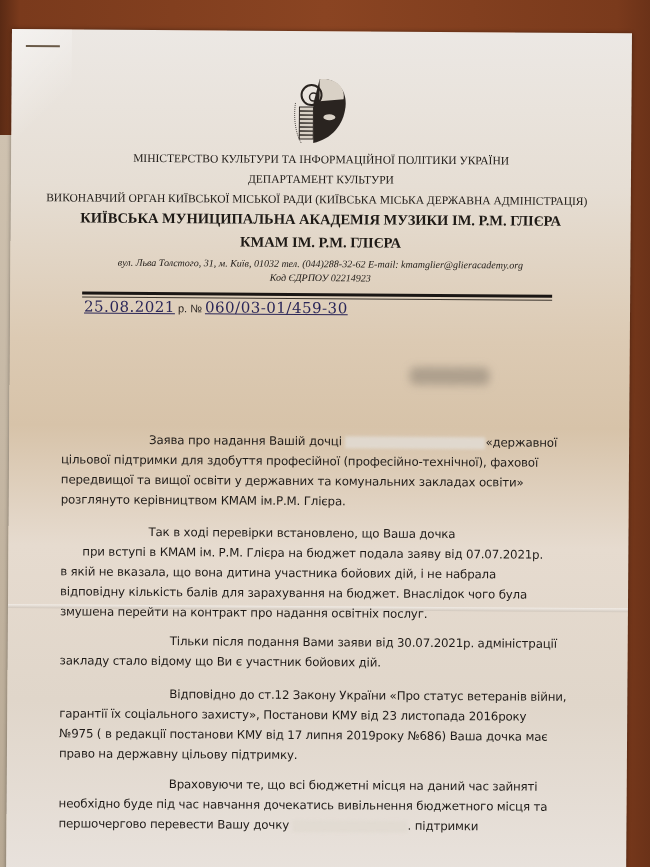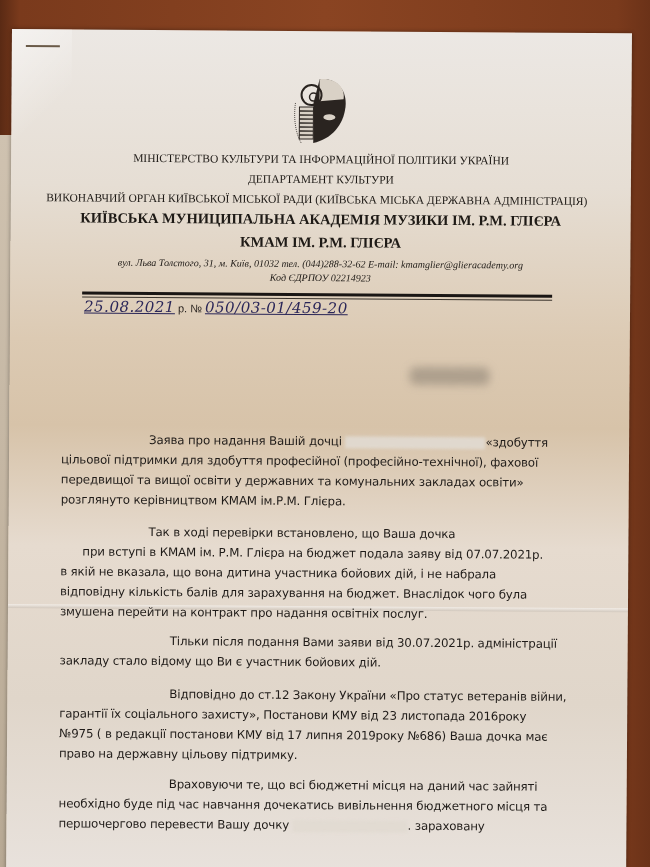--- a/index.html
+++ b/index.html
@@ -35,21 +35,21 @@
     .hdr.l3 { top: 162px; font-size: 11.5px; left: -4px; }
     .hdr.l4 { top: 180px; font-size: 14.5px; font-weight: bold; }
     .hdr.l5 { top: 203px; font-size: 14.5px; font-weight: bold; }
     .addr { position: absolute; left: 0; width: 620px; text-align: center; font-family: "Liberation Serif", serif; font-style: italic; font-size: 10px; color: #1e1a16; white-space: nowrap; }
     .addr.a1 { top: 227px; }
     .addr.a2 { top: 241px; }
     .addr .email { }
     .rule-thick { position: absolute; left: 72px; top: 262px; width: 470px; height: 3px; background: #1a1614; }
     .rule-thin { position: absolute; left: 72px; top: 267px; width: 470px; height: 1px; background: #3a332c; }
     .ref-line { position: absolute; left: 74px; top: 268px; font-size: 15px; color: #2a2658; white-space: nowrap; }
-    .ref-line .hand { font-family: "DejaVu Serif", serif; font-style: italic; text-decoration: underline; letter-spacing: 0.5px; }
+    .ref-line .hand { font-family: "DejaVu Serif", serif; text-decoration: underline; letter-spacing: 0.5px; }
     .ref-line .lbl { font-family: "Liberation Sans", sans-serif; font-size: 11px; color: #2a2420; font-style: normal; margin: 0 3px; }
     .blur { position: absolute; background: rgba(120,110,100,0.45); filter: blur(4px); border-radius: 6px; }
     .body-text {
       position: absolute; left: 52px; width: 510px;
       font-family: "DejaVu Sans", sans-serif; font-size: 11.8px; line-height: 20px; color: #1f1b18;
       letter-spacing: -0.15px;
     }
     .para { margin: 0; white-space: nowrap; }
     .redact { display: inline-block; height: 12px; vertical-align: middle; background: rgba(225,218,210,0.9); filter: blur(1.5px); }
     .indent-a { padding-left: 88px; }
@@ -92,27 +92,27 @@
 
   <div class="addr a1">
     <span>вул. Льва Толстого, 31, м. Київ, 01032 тел. (044)288-32-62  E-mail: </span><span class="email">kmamglier@glieracademy.org</span>
   </div>
   <div class="addr a2">Код ЄДРПОУ 02214923</div>
 
   <div class="rule-thick"></div>
   <div class="rule-thin"></div>
 
   <div class="ref-line">
-    <span class="hand">25.08.2021</span><span class="lbl">р. №</span><span class="hand">050/03-01/459-20</span>
+    <span class="hand">25.08.2021</span><span class="lbl">р. №</span><span class="hand">060/03-01/459-30</span>
   </div>
 
   <div class="blur" style="left:400px; top:335px; width:80px; height:18px;"></div>
 
   <div class="body-text" style="top:400px;">
-    <p class="para indent-a"><span>Заява про надання  Вашій дочці </span><span class="redact" style="width:140px;"></span><span>«здобуття</span></p>
+    <p class="para indent-a"><span>Заява про надання  Вашій дочці </span><span class="redact" style="width:140px;"></span><span>«державної</span></p>
     <p class="para">цільової підтримки для здобуття професійної (професійно-технічної), фахової</p>
     <p class="para">передвищої та вищої освіти у державних та комунальних закладах освіти»</p>
     <p class="para">розглянуто  керівництвом КМАМ ім.Р.М. Глієра.</p>
   </div>
 
   <div class="body-text" style="top:492px;">
     <p class="para indent-a">Так в ході перевірки встановлено, що Ваша дочка</p>
     <p class="para indent-c">при вступі в КМАМ ім. Р.М. Глієра на бюджет подала заяву від 07.07.2021р.</p>
     <p class="para">в якій не вказала, що вона дитина участника бойових дій, і  не набрала</p>
     <p class="para">відповідну кількість балів для зарахування на бюджет. Внаслідок чого була</p>
@@ -127,15 +127,15 @@
   <div class="body-text" style="top:654px;">
     <p class="para indent-b">Відповідно до ст.12 Закону України «Про статус ветеранів війни,</p>
     <p class="para">гарантії їх соціального захисту», Постанови КМУ від 23 листопада 2016року</p>
     <p class="para">№975 ( в редакції постанови КМУ від 17 липня 2019року №686) Ваша дочка має</p>
     <p class="para">право на державну цільову підтримку.</p>
   </div>
 
   <div class="body-text" style="top:744px;">
     <p class="para indent-b">Враховуючи те, що всі бюджетні місця на даний час зайняті</p>
     <p class="para">необхідно буде під час навчання дочекатись вивільнення бюджетного місця та</p>
-    <p class="para"><span>першочергово перевести Вашу дочку </span><span class="redact" style="width:115px;"></span><span>. зараховану</span></p>
+    <p class="para"><span>першочергово перевести Вашу дочку </span><span class="redact" style="width:115px;"></span><span>. підтримки</span></p>
   </div>
 </div>
 
 </body></html>

